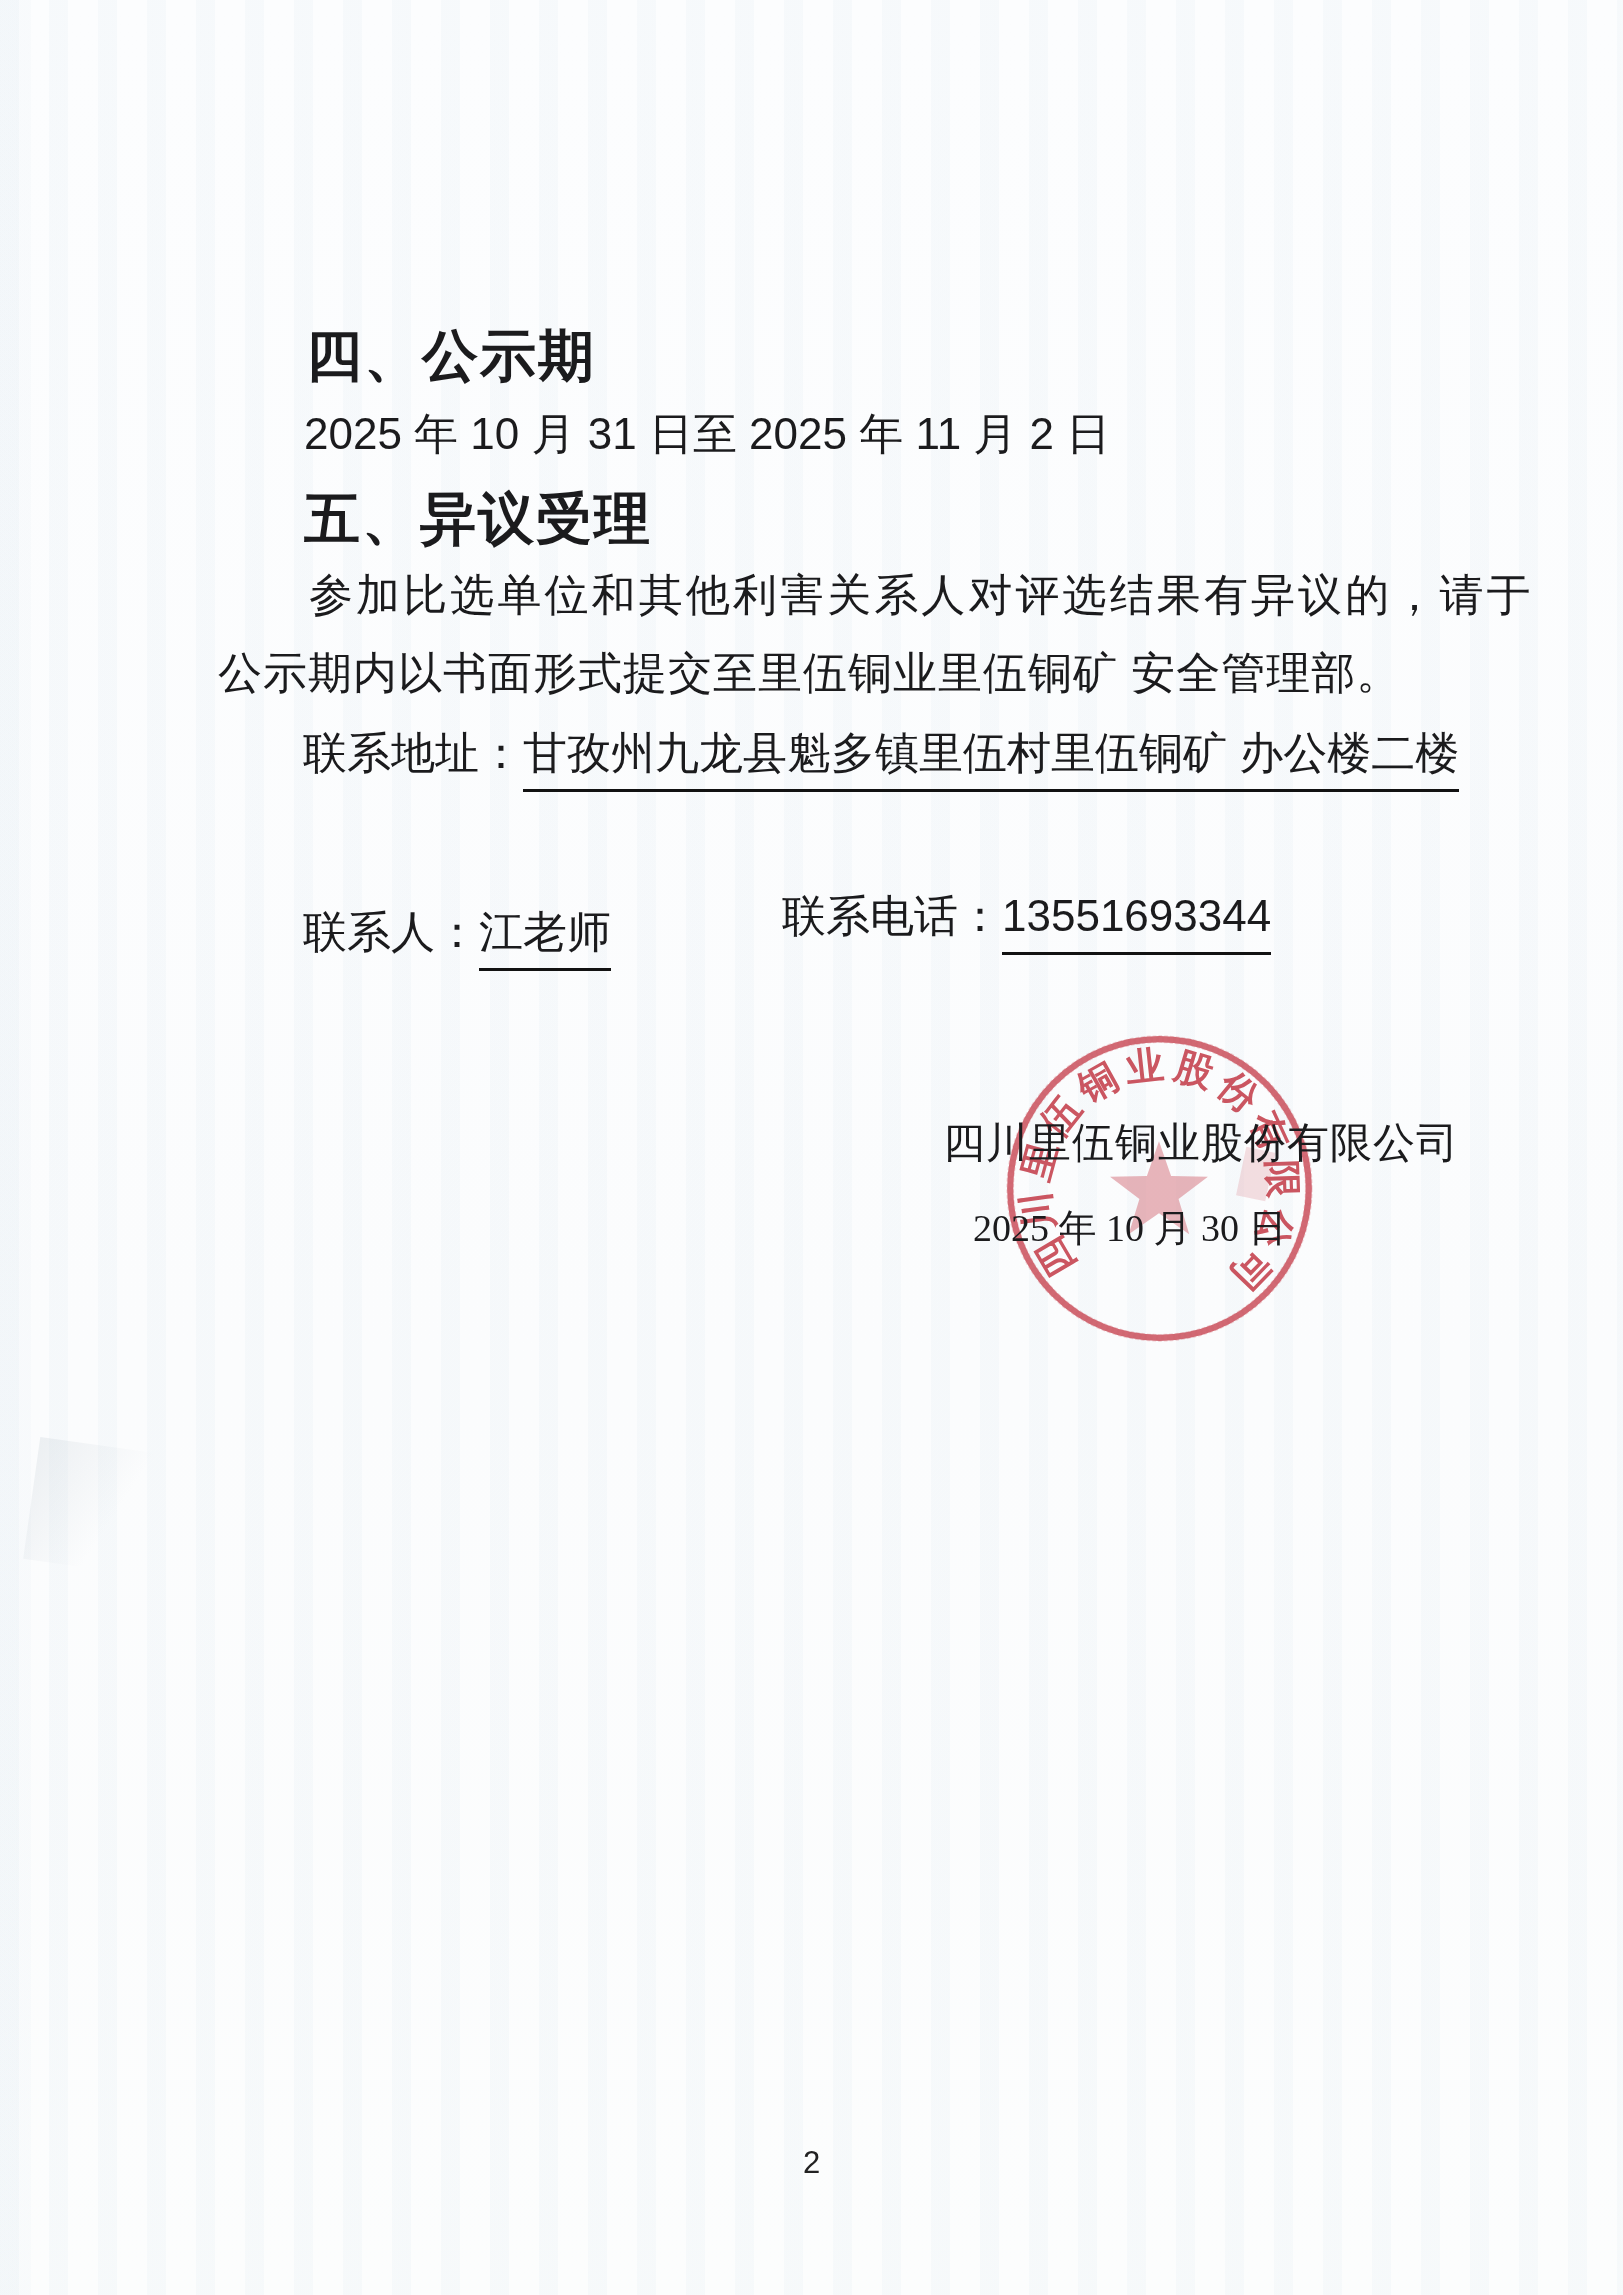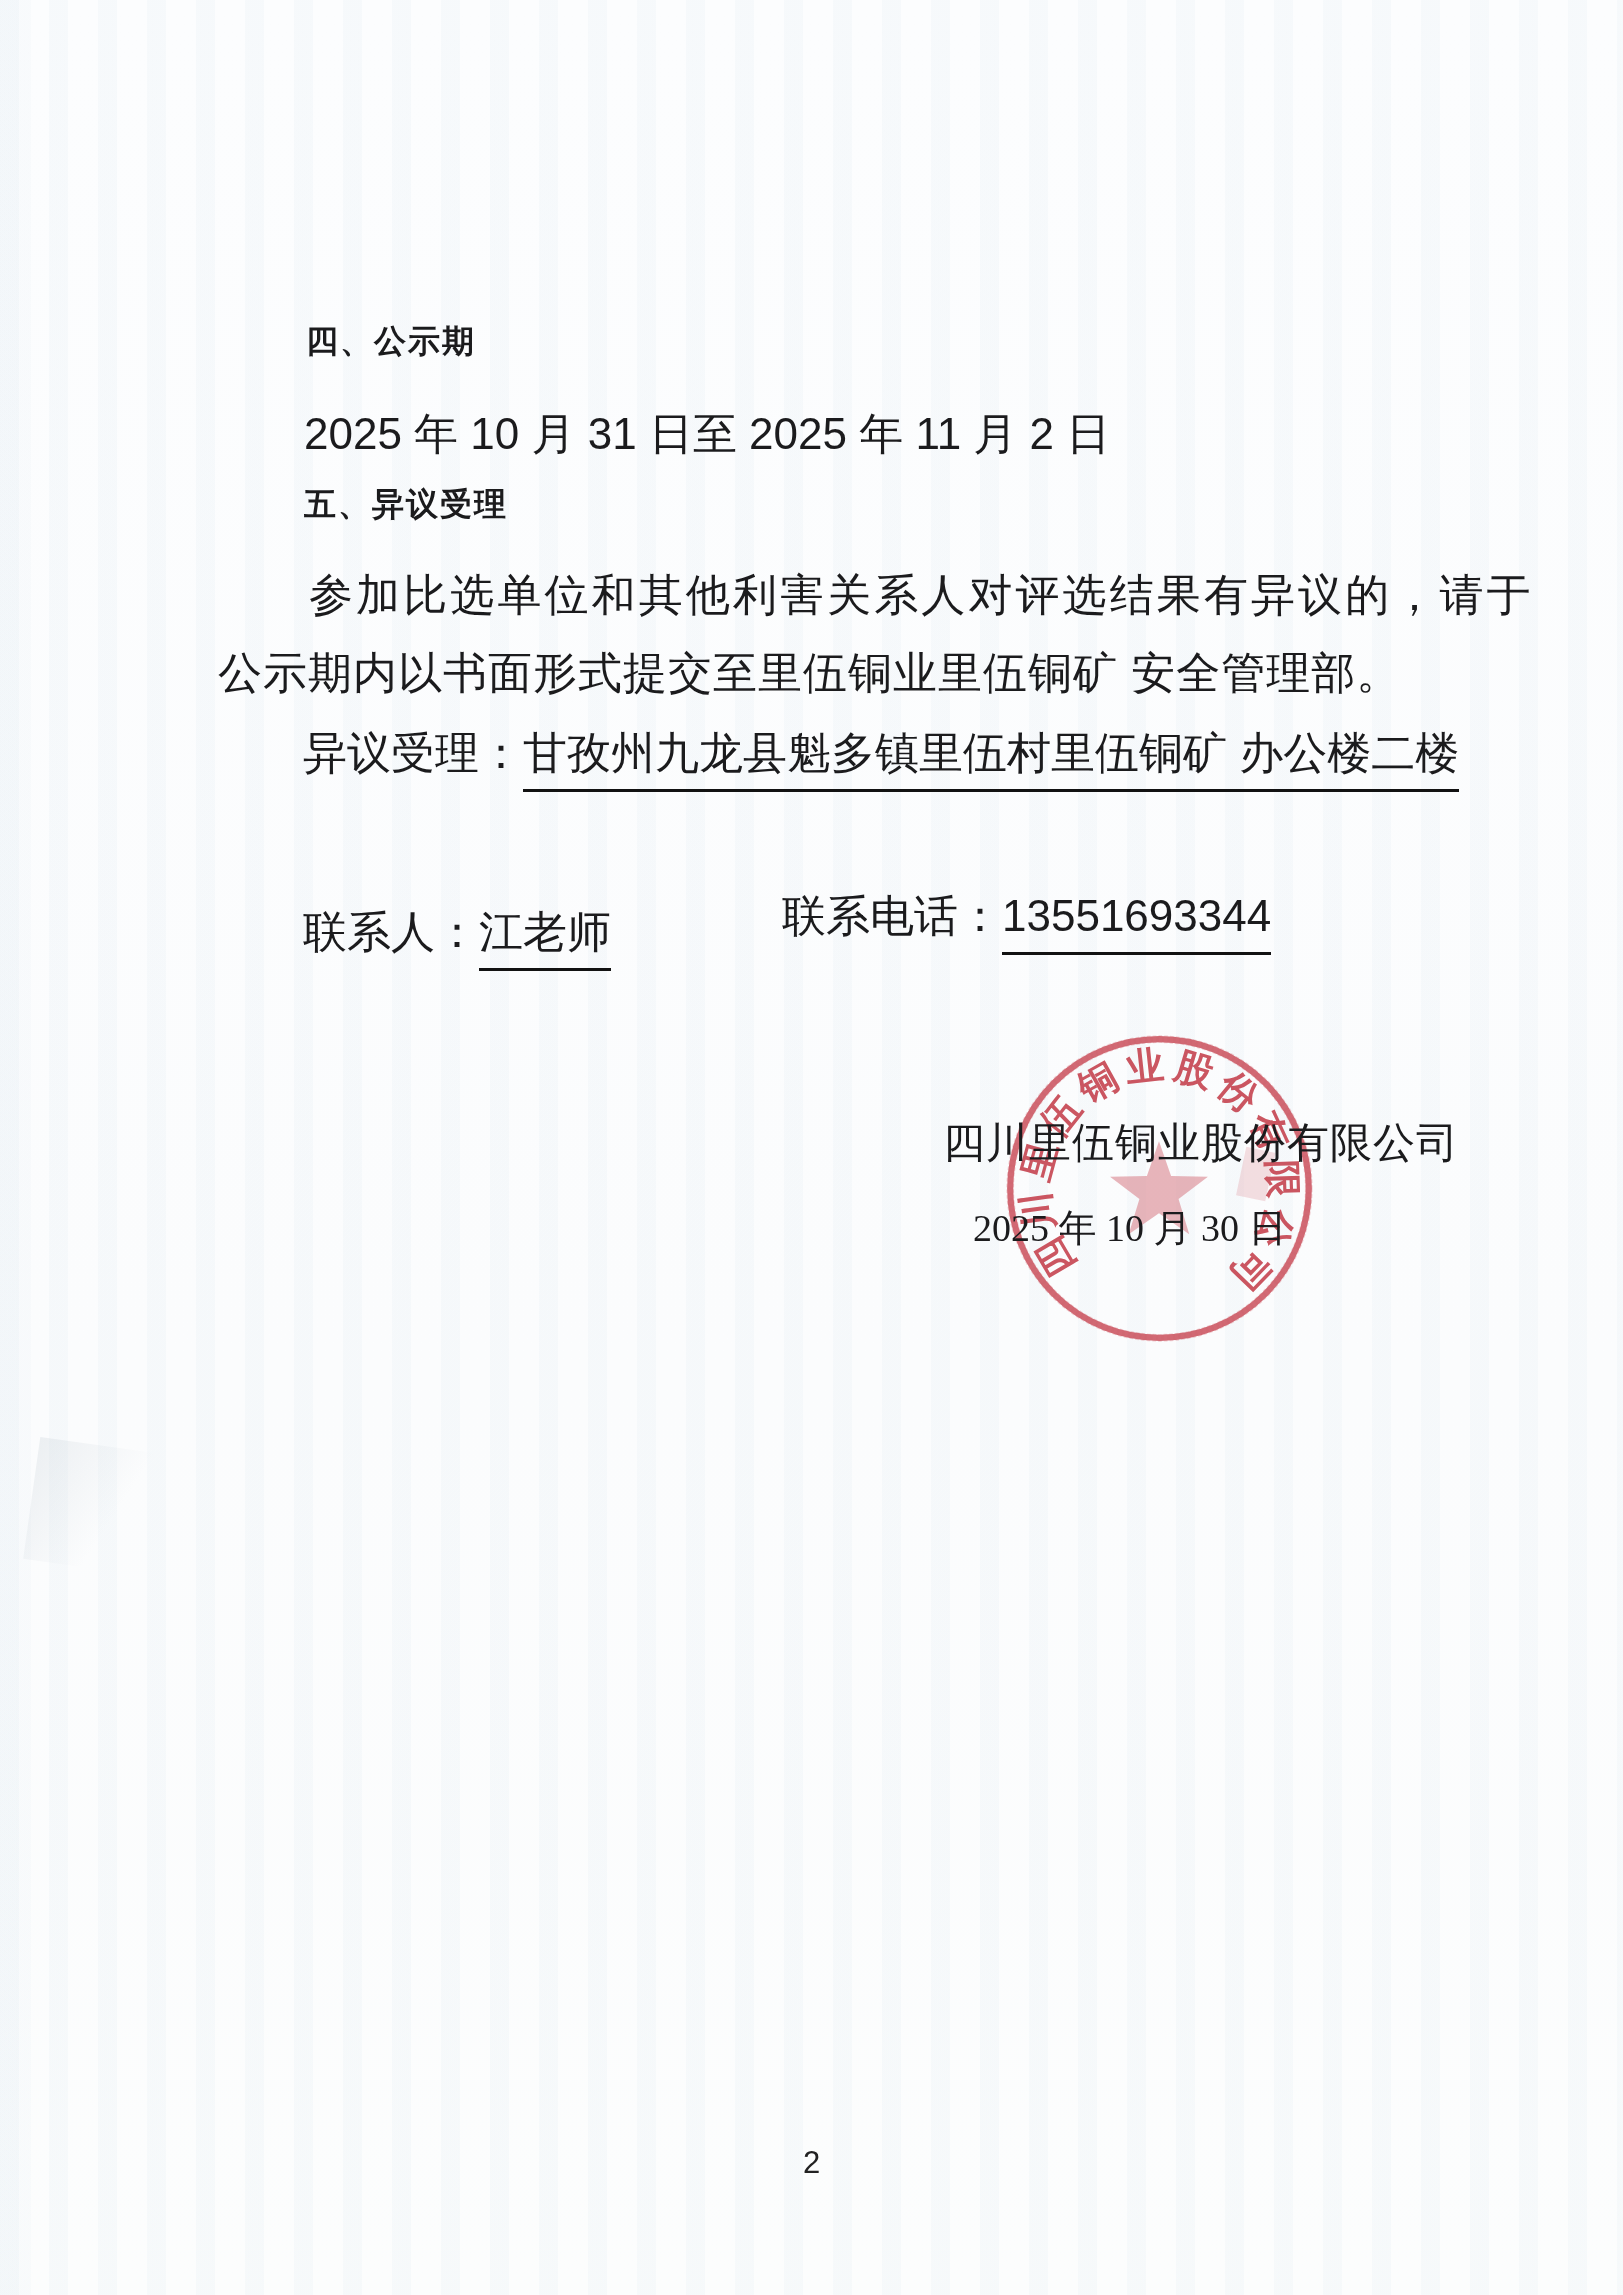--- a/index.html
+++ b/index.html
@@ -23,21 +23,21 @@
     pointer-events:none;
   }
   .crease{
     position:absolute;left:31px;top:1447px;width:153px;height:123px;
     background:linear-gradient(115deg, rgba(190,200,208,0.25), rgba(255,255,255,0) 55%);
     transform:rotate(8deg);
     pointer-events:none;
   }
   .line{position:absolute;white-space:nowrap;line-height:1.18;}
   .body-text{font-size:44px;font-family:Liberation Sans, sans-serif;}
-  .heading{font-size:32px;font-family:"Liberation Sans", sans-serif;font-weight:bold;letter-spacing:2px;}
+  .heading{font-size:56px;font-family:"Liberation Sans", sans-serif;font-weight:bold;letter-spacing:2px;}
   .ls6{letter-spacing:3.1px;}
   .ls2{letter-spacing:1px;}
   .u{border-bottom:3.6px solid #121212;padding-bottom:12px;}
   .sig{font-size:42px;letter-spacing:1px;}
   .sig-date{font-size:38px;}
   .pagenum{
     position:absolute;left:0;right:0;top:2145px;text-align:center;
     font-size:31px;font-family:"Liberation Sans", sans-serif;color:#222;
   }
   .textlayer{position:absolute;inset:0;z-index:2;}
@@ -76,21 +76,21 @@
 
     <div class="line body-text" style="left:304px;top:408px;">2025 年 10 月 31 日至 2025 年 11 月 2 日</div>
 
     <div class="line heading" style="left:304px;top:486px;">五、异议受理</div>
 
     <div class="line body-text ls6" style="left:309px;top:569px;">参加比选单位和其他利害关系人对评选结果有异议的，请于</div>
 
     <div class="line body-text ls2" style="left:218px;top:647px;">公示期内以书面形式提交至里伍铜业里伍铜矿 安全管理部。</div>
 
     <div class="line body-text" style="left:303px;top:727px;">
-      <span>异议受理：</span><span class="u">甘孜州九龙县魁多镇里伍村里伍铜矿 办公楼二楼</span>
+      <span>联系地址：</span><span class="u">甘孜州九龙县魁多镇里伍村里伍铜矿 办公楼二楼</span>
     </div>
 
 
     <div class="line body-text" style="left:303px;top:906px;">
       <span>联系人：</span><span class="u">江老师</span>
     </div>
 
     <div class="line body-text" style="left:782px;top:890px;">
       <span>联系电话：</span><span class="u">13551693344</span>
     </div>

